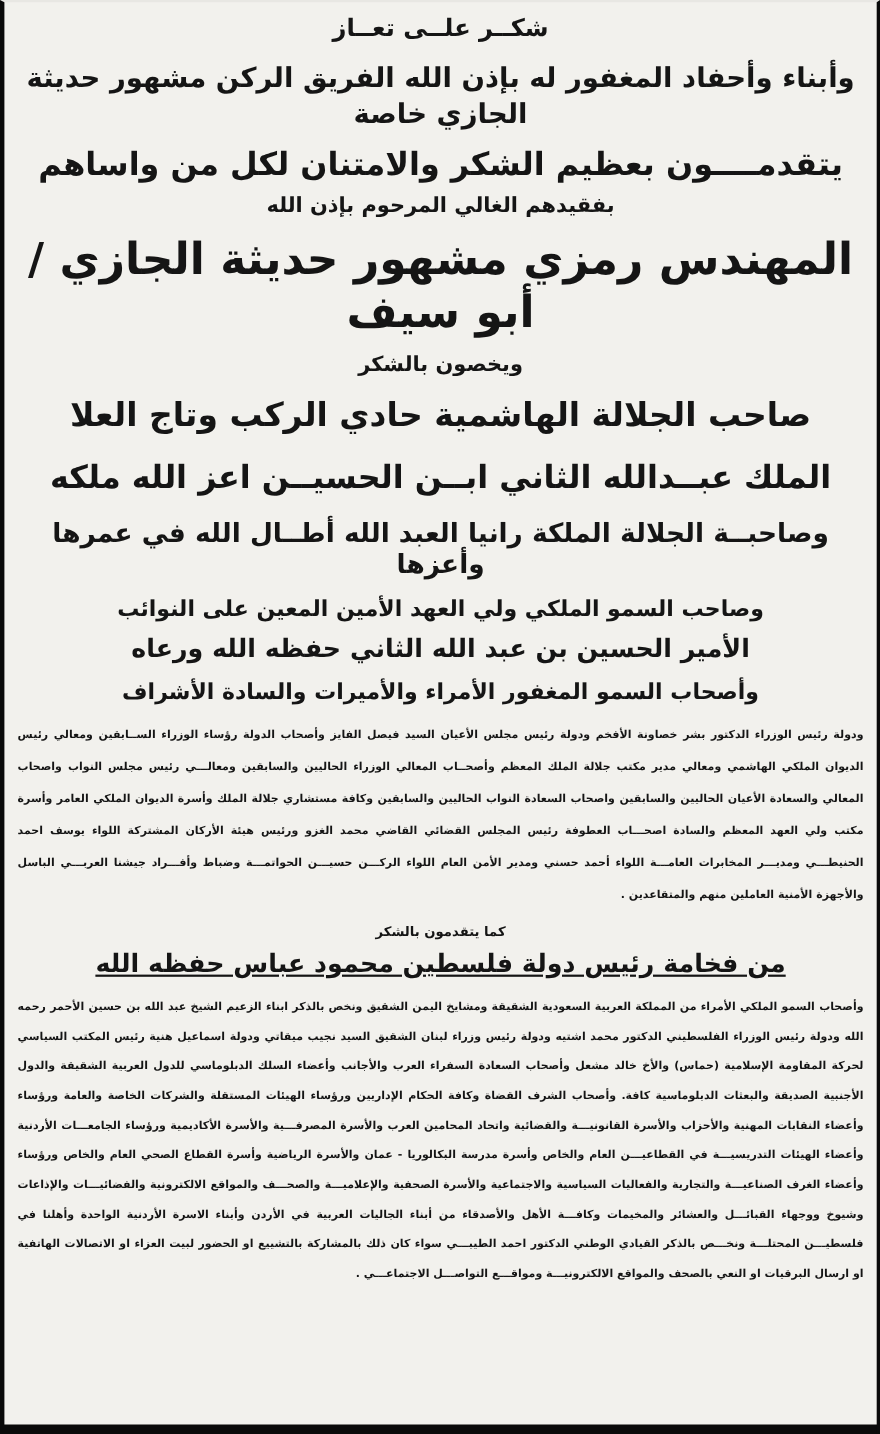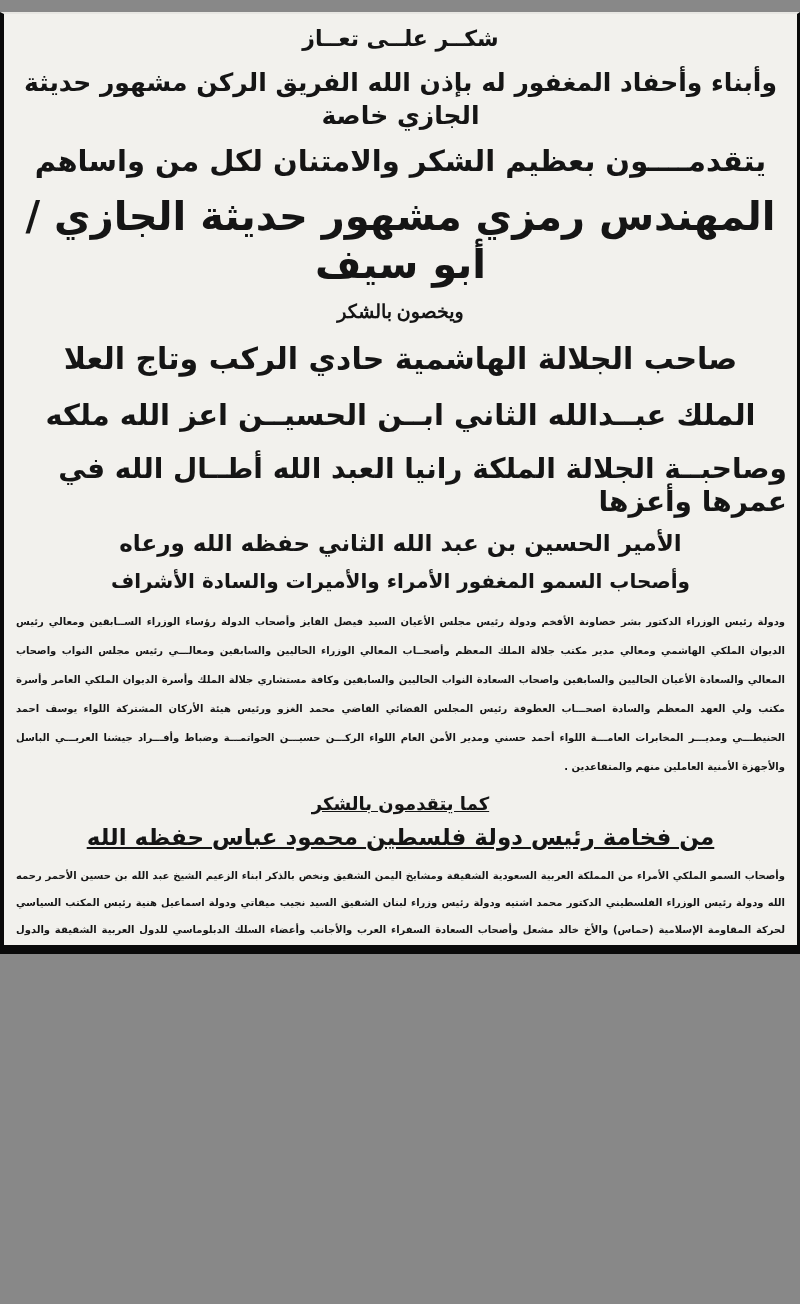--- a/index.html
+++ b/index.html
@@ -1,83 +1,85 @@
 <!DOCTYPE html>
 <html lang="ar" dir="rtl"><head>
 <meta charset="utf-8">
 <style>
   html, body { margin: 0; padding: 0; background: #888; }
   .page {
     position: relative;
     width: 800px;
-    height: 942px;
-    margin: 12px auto;
+    height: 1304px;
+    margin: 0 auto;
     box-sizing: border-box;
     background: #f2f1ed;
     border-left: 4px solid #0a0a0a;
     border-right: 3px solid #0a0a0a;
     border-top: 2px solid #e8e7e3;
     border-bottom: 9px solid #0a0a0a;
     color: #151515;
     font-family: "DejaVu Sans", sans-serif;
     font-weight: bold;
     direction: rtl;
     overflow: hidden;
     text-align: center;
   }
   .inner { padding: 6px 10px 0 10px; }
   .t-header      { font-size: 22px; margin-top: 6px; }
   .t-tribe       { font-size: 38px; margin-top: 26px; line-height: 1.15; }
   .t-family      { font-size: 25px; margin-top: 16px; line-height: 1.3; text-align: center; }
   .t-gratitude   { font-size: 29px; margin-top: 12px; }
   .t-intro       { font-size: 19px; margin-top: 10px; }
   .t-name        { font-size: 40px; margin-top: 14px; line-height: 1.2; }
-  .t-special     { font-size: 19px; margin-top: 12px; font-family: Liberation Serif, serif; }
+  .t-special     { font-size: 19px; margin-top: 12px; }
   .t-king-title  { font-size: 30px; margin-top: 18px; }
   .t-king-name   { font-size: 29px; margin-top: 22px; }
-  .t-queen       { font-size: 28px; margin-top: 20px; text-align: right; }
+  .t-queen       { font-size: 24px; margin-top: 20px; }
   .t-cp-title    { font-size: 20px; margin-top: 14px; }
   .t-cp-name     { font-size: 23px; margin-top: 12px; }
   .t-princes     { font-size: 20px; margin-top: 13px; }
   .t-par {
     font-size: 10px;
     line-height: 29px;
     text-align: justify;
     text-align-last: right;
     margin-top: 14px;
     padding: 0 2px;
   }
   .t-par2 { line-height: 27px; margin-top: 12px; }
-  .t-also       { font-size: 18px; margin-top: 12px; text-decoration: underline; }
+  .t-also       { font-size: 12px; margin-top: 12px; }
   .t-palestine  { font-size: 23px; margin-top: 10px; text-decoration: underline; }
 </style>
 </head>
 <body>
 
 <div class="page">
   <div class="inner">
 
     <div class="t-header">شكــر علــى تعــاز</div>
 
 
     <div class="t-family">وأبناء وأحفاد المغفور له بإذن الله الفريق الركن مشهور حديثة الجازي خاصة</div>
 
     <div class="t-gratitude">يتقدمــــون بعظيم الشكر والامتنان لكل من واساهم</div>
 
+    <div class="t-intro">بفقيدهم الغالي المرحوم بإذن الله</div>
 
     <div class="t-name">المهندس رمزي مشهور حديثة الجازي / أبو سيف</div>
 
     <div class="t-special">ويخصون بالشكر</div>
 
     <div class="t-king-title">صاحب الجلالة الهاشمية حادي الركب وتاج العلا</div>
 
     <div class="t-king-name">الملك عبــدالله الثاني ابــن الحسيــن اعز الله ملكه</div>
 
     <div class="t-queen">وصاحبــة الجلالة الملكة رانيا العبد الله أطــال الله في عمرها وأعزها</div>
 
+    <div class="t-cp-title">وصاحب السمو الملكي ولي العهد الأمين المعين على النوائب</div>
 
     <div class="t-cp-name">الأمير الحسين بن عبد الله الثاني حفظه الله ورعاه</div>
 
     <div class="t-princes">وأصحاب السمو المغفور الأمراء والأميرات والسادة الأشراف</div>
 
     <div class="t-par">ودولة رئيس الوزراء الدكتور بشر خصاونة الأفخم ودولة رئيس مجلس الأعيان السيد فيصل الفايز وأصحاب الدولة رؤساء الوزراء الســابقين ومعالي رئيس الديوان الملكي الهاشمي ومعالي مدير مكتب جلالة الملك المعظم وأصحــاب المعالي الوزراء الحاليين والسابقين ومعالـــي رئيس مجلس النواب واصحاب المعالي والسعادة الأعيان الحاليين والسابقين واصحاب السعادة النواب الحاليين والسابقين وكافة مستشاري جلالة الملك وأسرة الديوان الملكي العامر وأسرة مكتب ولي العهد المعظم والسادة اصحـــاب العطوفة رئيس المجلس القضائي القاضي محمد الغزو ورئيس هيئة الأركان المشتركة اللواء يوسف احمد الحنيطـــي ومديـــر المخابرات العامـــة اللواء أحمد حسني ومدير الأمن العام اللواء الركـــن حسيـــن الحواتمـــة وضباط وأفـــراد جيشنا العربـــي الباسل والأجهزة الأمنية العاملين منهم والمتقاعدين .</div>
 
     <div class="t-also">كما يتقدمون بالشكر</div>
 
     <div class="t-palestine">من فخامة رئيس دولة فلسطين محمود عباس حفظه الله</div>

